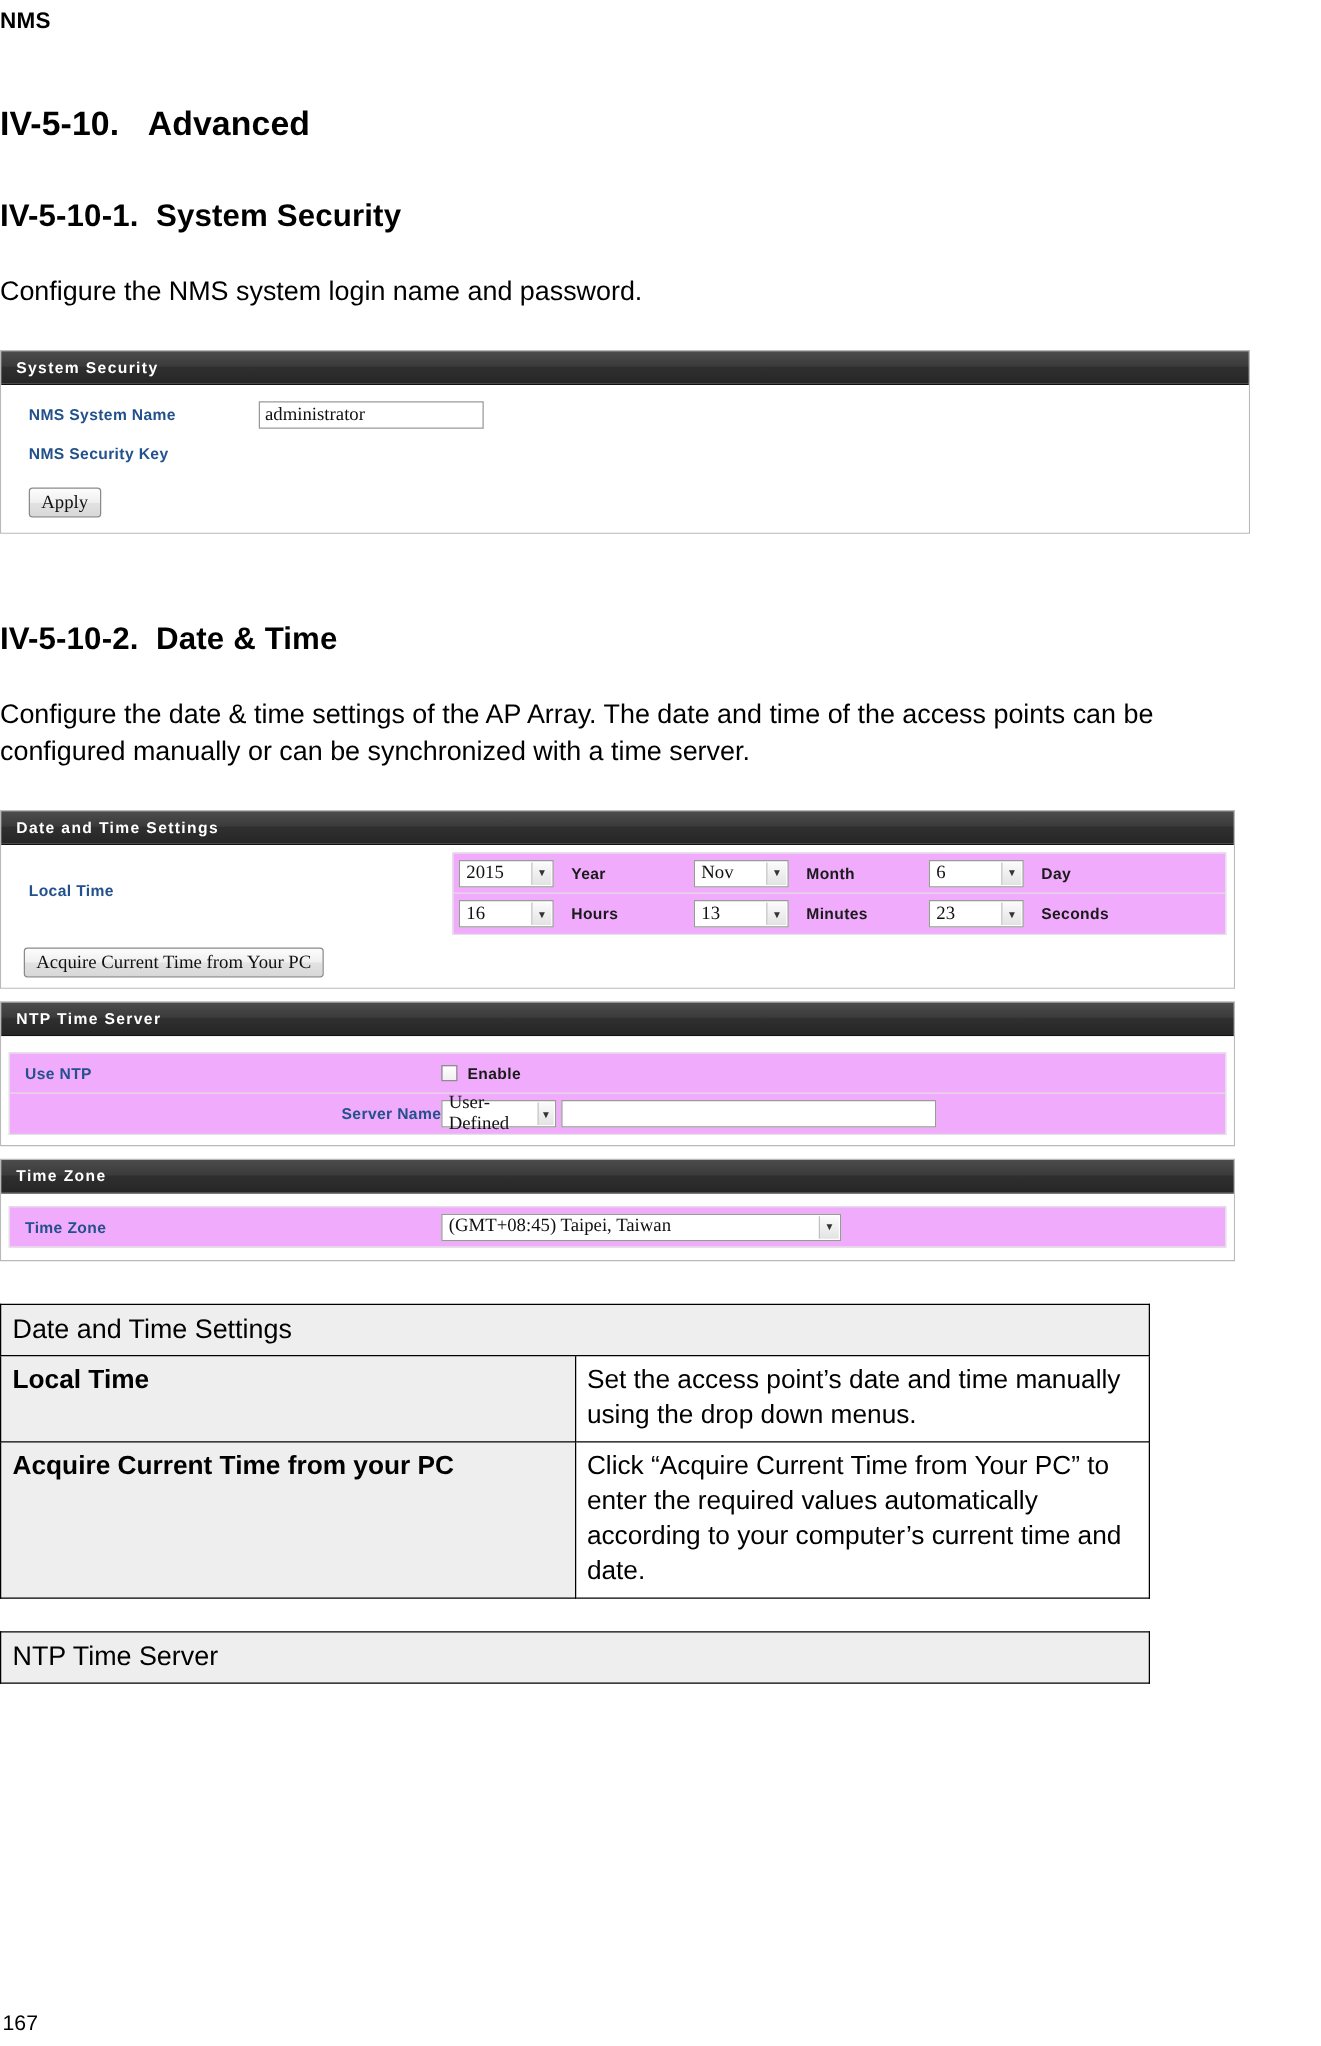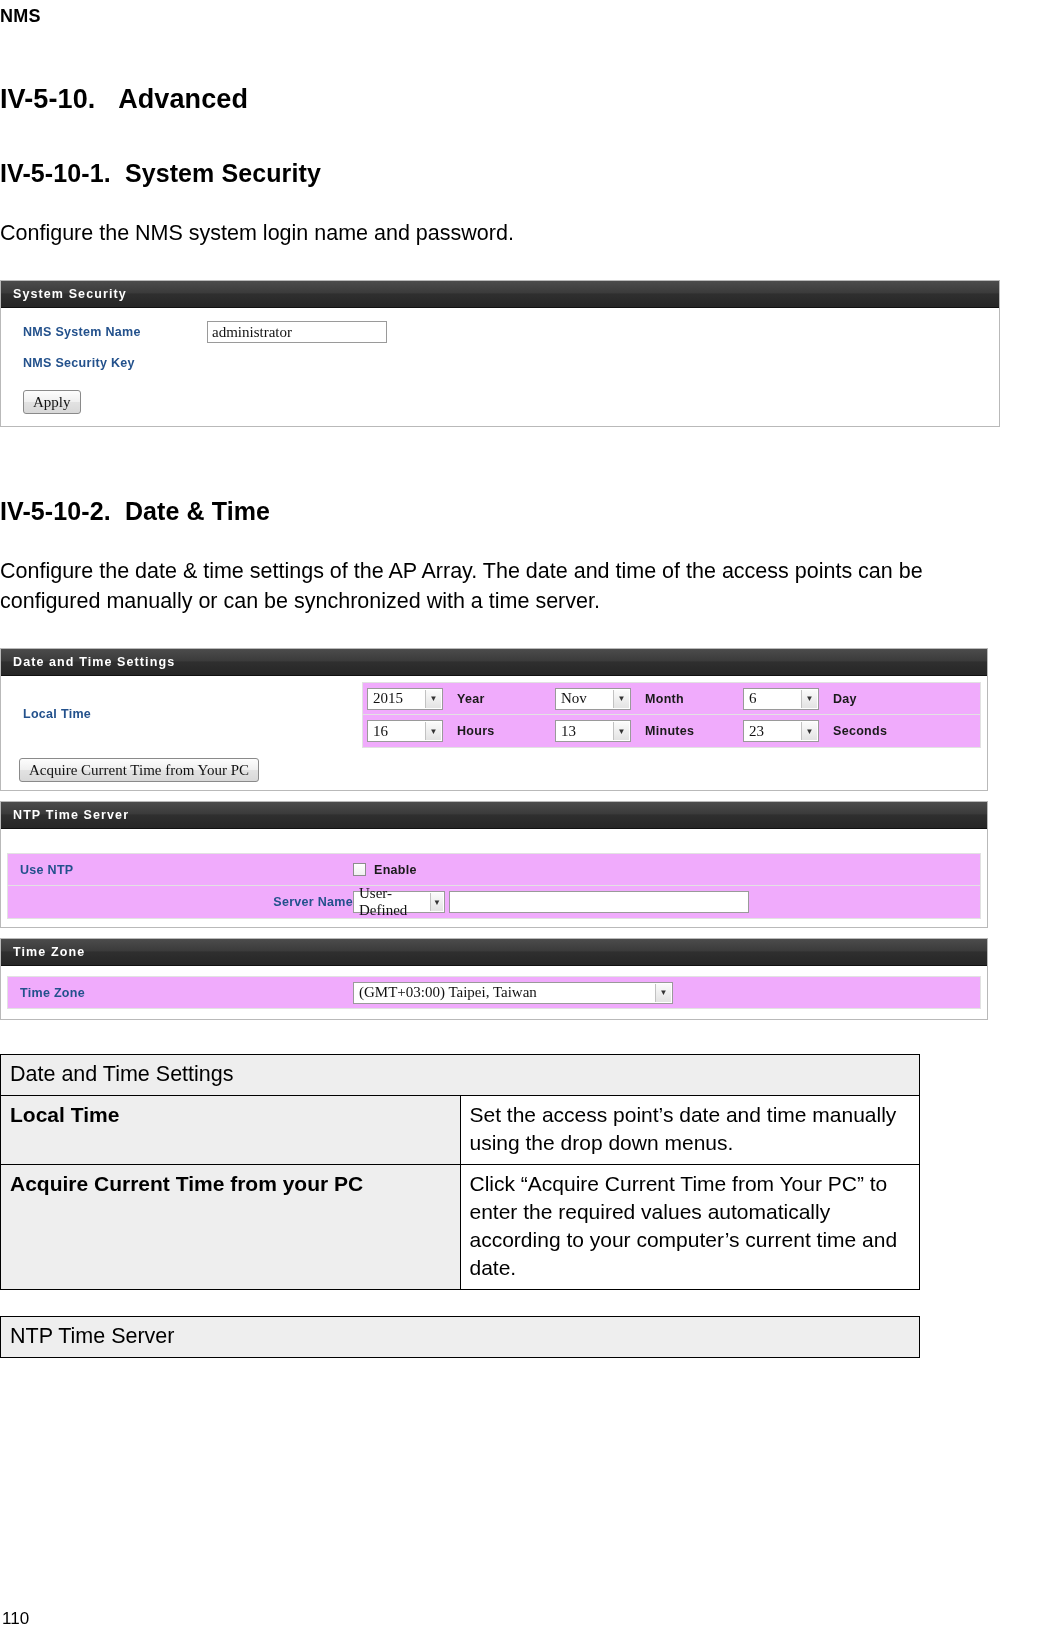--- a/index.html
+++ b/index.html
@@ -288,21 +288,21 @@
         </div>
         <div style="height:10px;"></div>
         <div style="padding-left:12px;">
           <span class="btn">Acquire Current Time from Your PC</span>
         </div>
       </div>
     </div>
 
     <div class="shot" style="width:988px; margin-top:10px;">
       <div class="panel-title">NTP Time Server</div>
-      <div class="panel-body" style="padding:24px 6px 8px 6px;">
+      <div class="panel-body" style="padding:13px 6px 8px 6px;">
         <div class="boxrow">
           <span class="lbl" style="width:345px; padding-left:12px;">Use NTP</span>
           <span class="chk"></span>
           <span class="lbl-dark" style="margin-left:8px;">Enable</span>
         </div>
         <div class="boxrow" style="border-top:none;">
           <span class="lbl" style="width:345px; padding-left:12px;text-align:right;">Server Name</span>
           <span class="selectbox" style="width:92px;">
             <span>User-Defined</span>
             <span class="arrow">▼</span>
@@ -311,21 +311,21 @@
         </div>
       </div>
     </div>
 
     <div class="shot" style="width:988px; margin-top:10px;">
       <div class="panel-title">Time Zone</div>
       <div class="panel-body" style="padding:10px 6px 10px 6px;">
         <div class="boxrow">
           <span class="lbl" style="width:345px; padding-left:12px;">Time Zone</span>
           <span class="selectbox" style="width:320px;">
-            <span>(GMT+03:00) Taipei, Taiwan</span>
+            <span>(GMT+08:45) Taipei, Taiwan</span>
             <span class="arrow">▼</span>
           </span>
         </div>
       </div>
     </div>
 
     <table class="desc">
       <tbody>
           <tr class="head">
         <td colspan="2">Date and Time Settings</td>
@@ -344,14 +344,14 @@
     <table class="desc" style="margin-top:26px;">
       <tbody>
           <tr class="head">
         <td colspan="2">NTP Time Server</td>
       </tr>
     </tbody>
       </table>
 
   </div>
 
-  <div class="pagenum">110</div>
+  <div class="pagenum">167</div>
 </div>
 
 </body></html>

